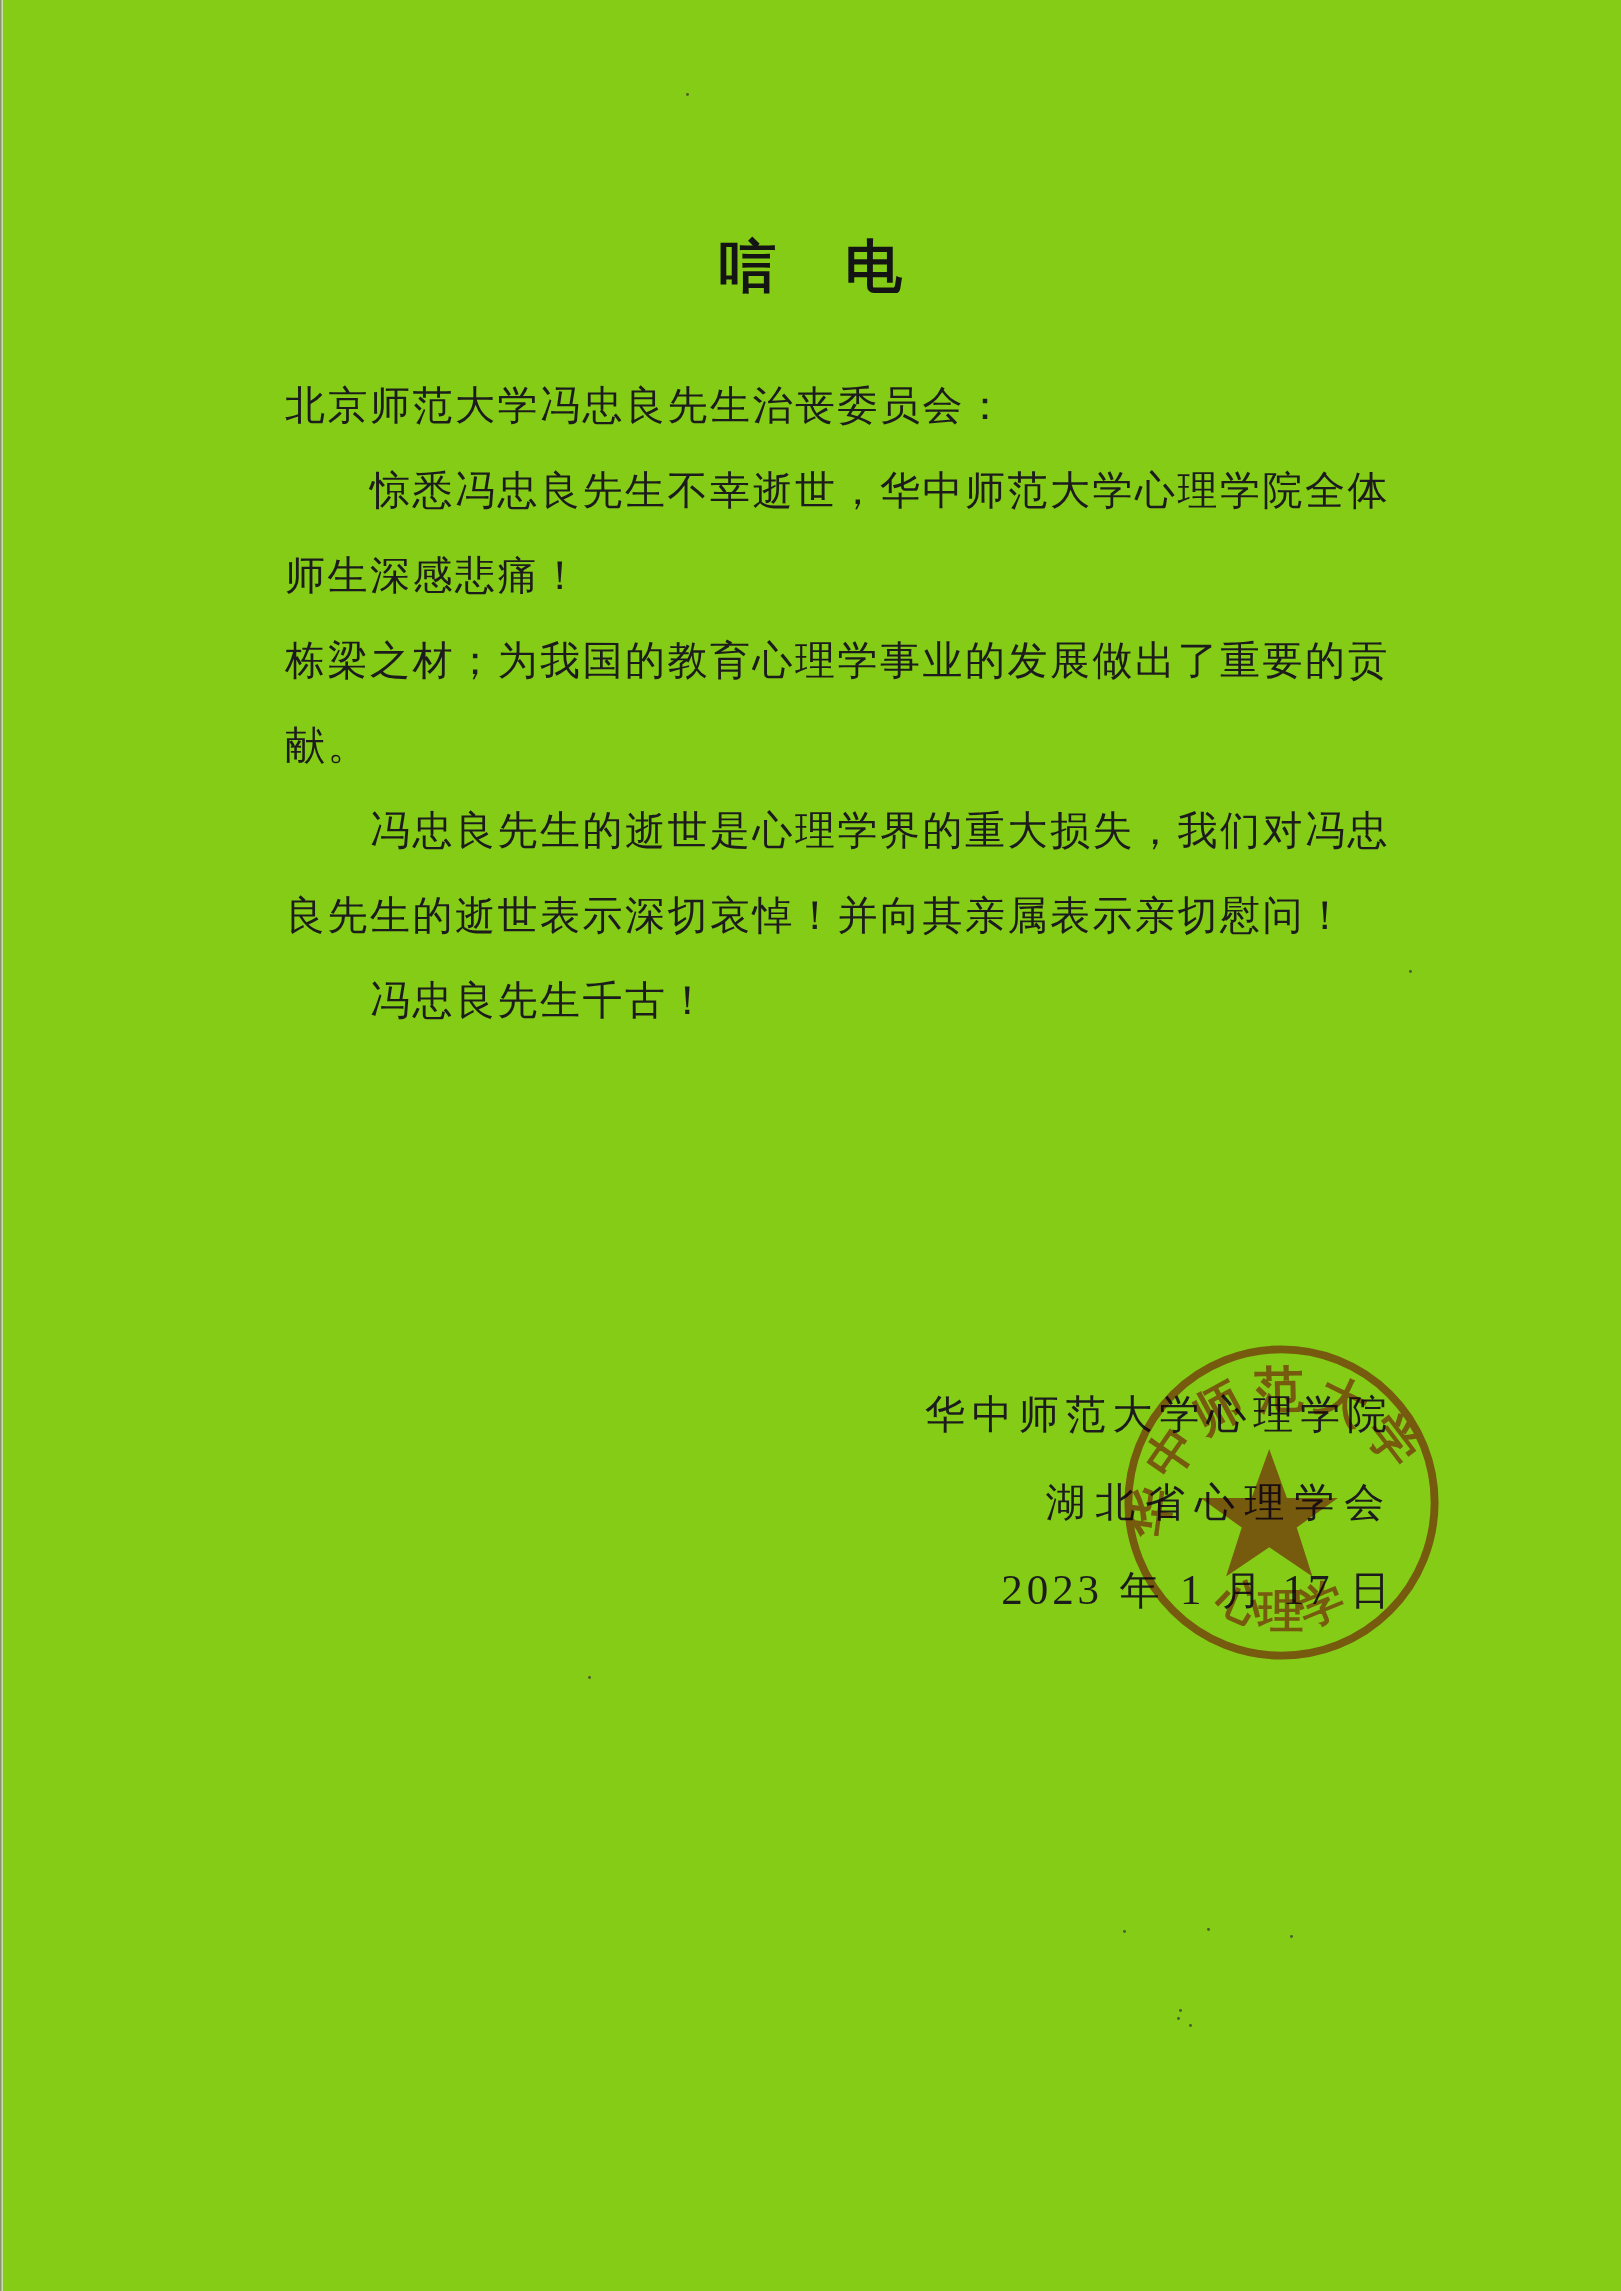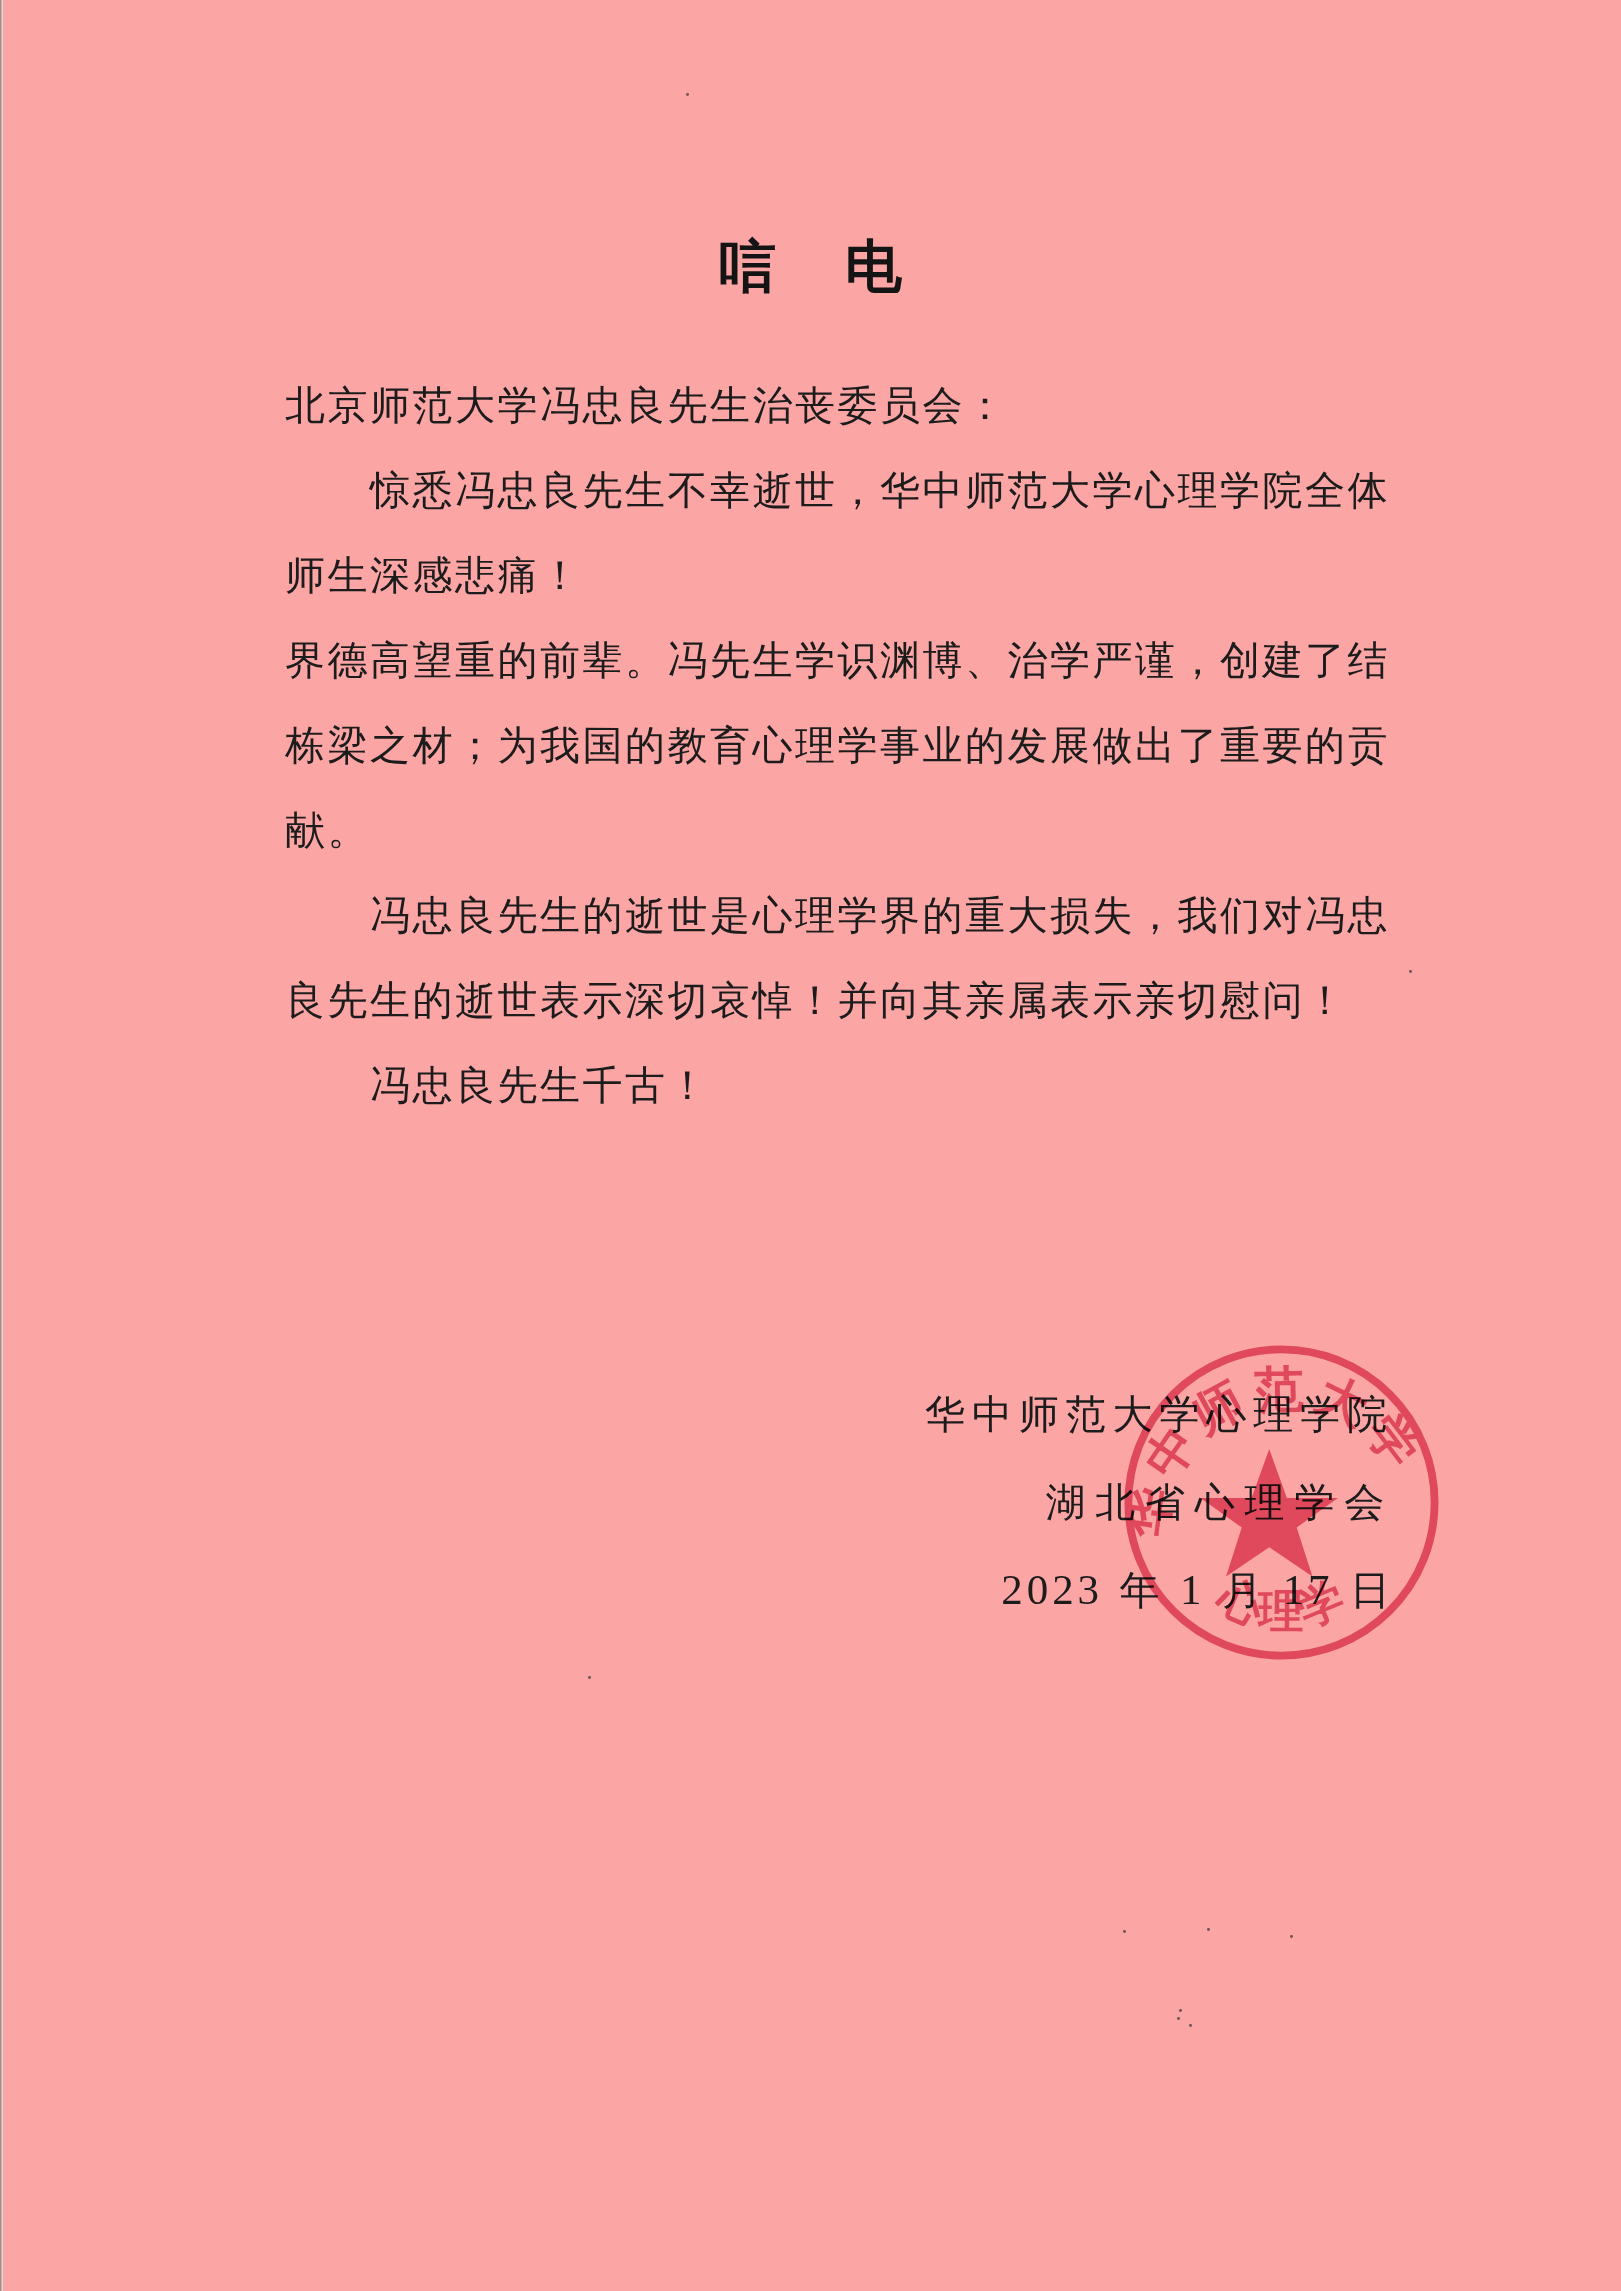--- a/index.html
+++ b/index.html
@@ -13,21 +13,21 @@
       position: relative;
       overflow: hidden;
       font-family: "DejaVu Serif", "Liberation Serif", serif;
       color: #1a1a1a;
     }
     .page {
       position: absolute;
       left: 0; top: 0;
       width: 1621px;
       height: 2292px;
-      background: #fca5a5;
+      background: #84cc16;
     }
     .scan-edge {
       position: absolute;
       left: 0; top: 0;
       width: 2.9px;
       height: 2292px;
       background: linear-gradient(to right, #6b6b6b, #c8c8c8 60%, #f4f4f4);
       opacity: 0.75;
     }
     .title {
@@ -106,21 +106,20 @@
   <div class="scan-edge"></div>
 
   <div class="title">唁电</div>
 
   <div class="body-text">
     <span class="line">北京师范大学冯忠良先生治丧委员会：</span>
 
     <span class="line indent">惊悉冯忠良先生不幸逝世，华中师范大学心理学院全体</span>
     <span class="line">师生深感悲痛！</span>
 
-    <span class="line">界德高望重的前辈。冯先生学识渊博、治学严谨，创建了结</span>
     <span class="line">栋梁之材；为我国的教育心理学事业的发展做出了重要的贡</span>
     <span class="line">献。</span>
 
     <span class="line indent">冯忠良先生的逝世是心理学界的重大损失，我们对冯忠</span>
     <span class="line">良先生的逝世表示深切哀悼！并向其亲属表示亲切慰问！</span>
 
     <span class="line indent">冯忠良先生千古！</span>
   </div>
 
   <div class="signature">

